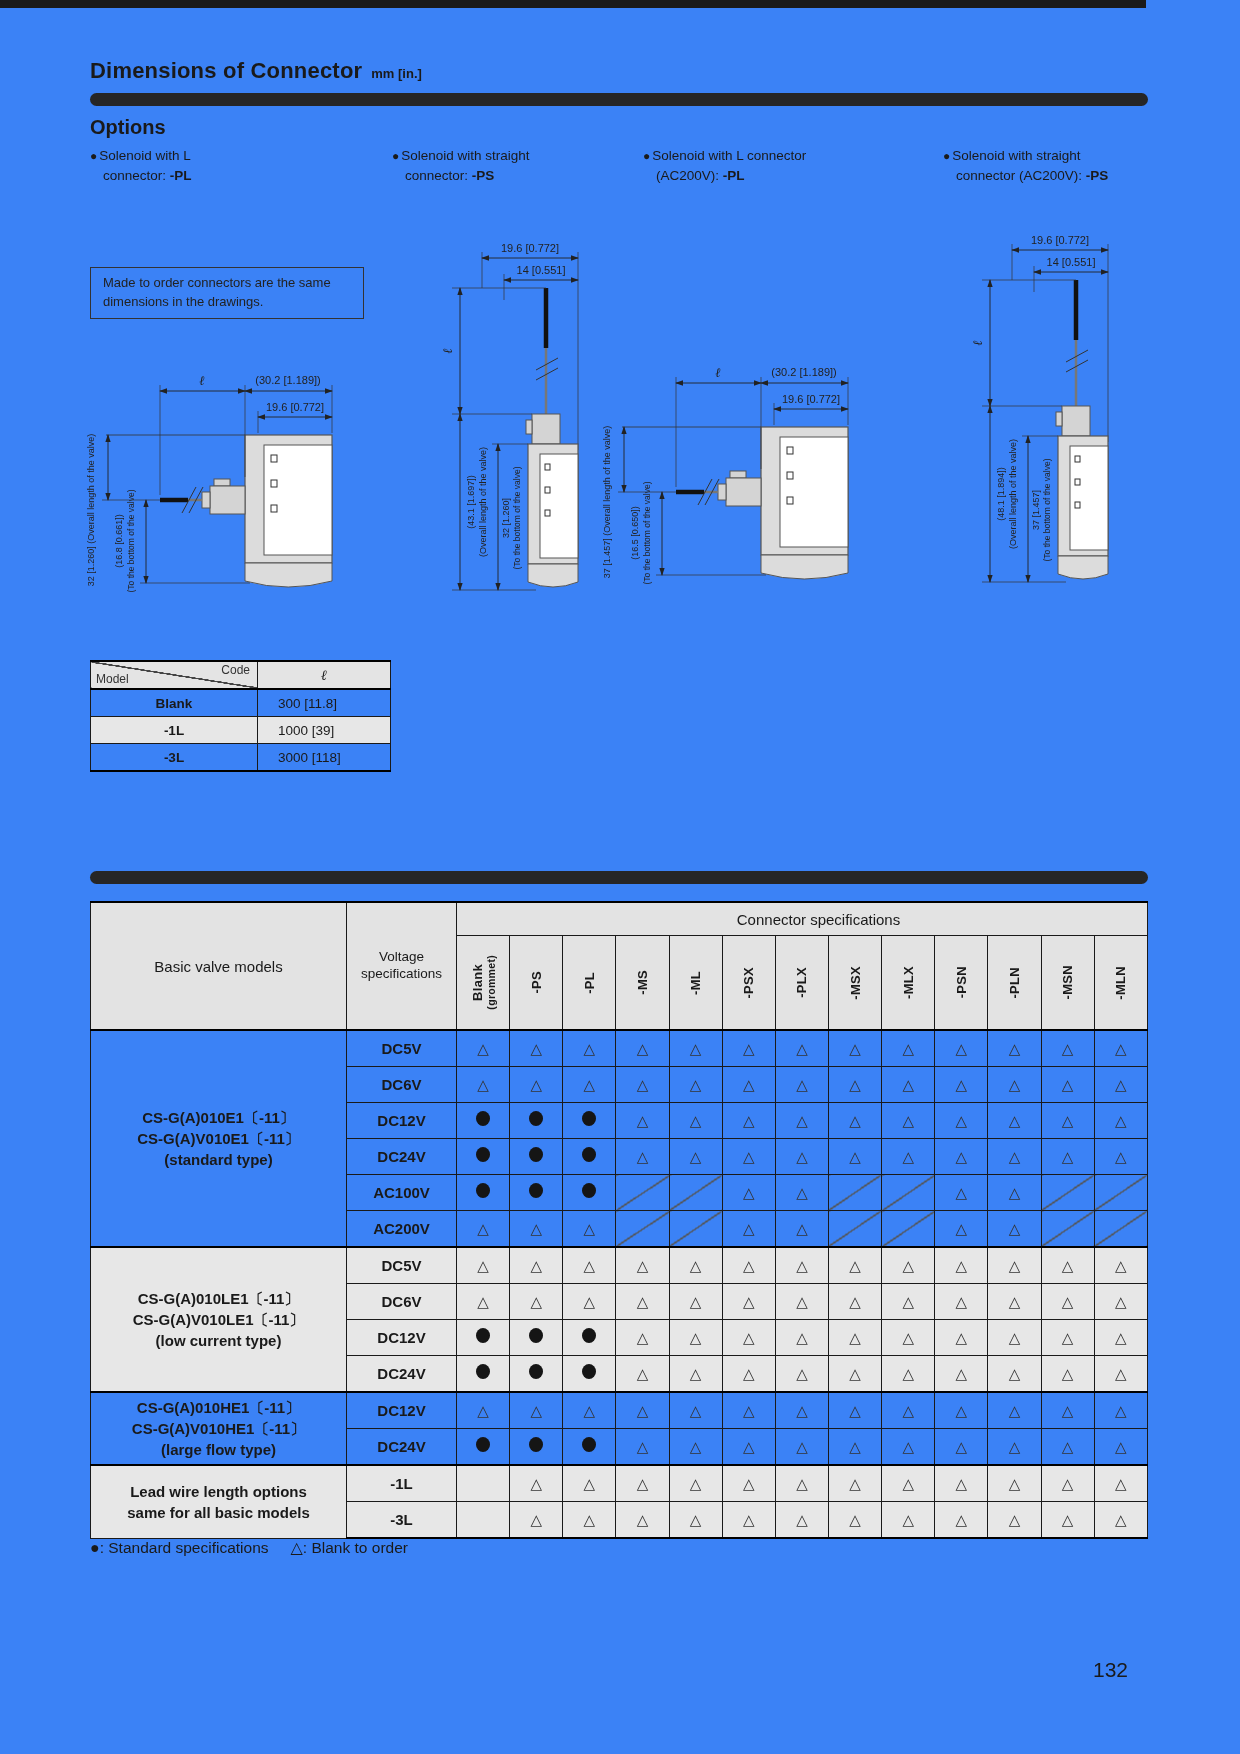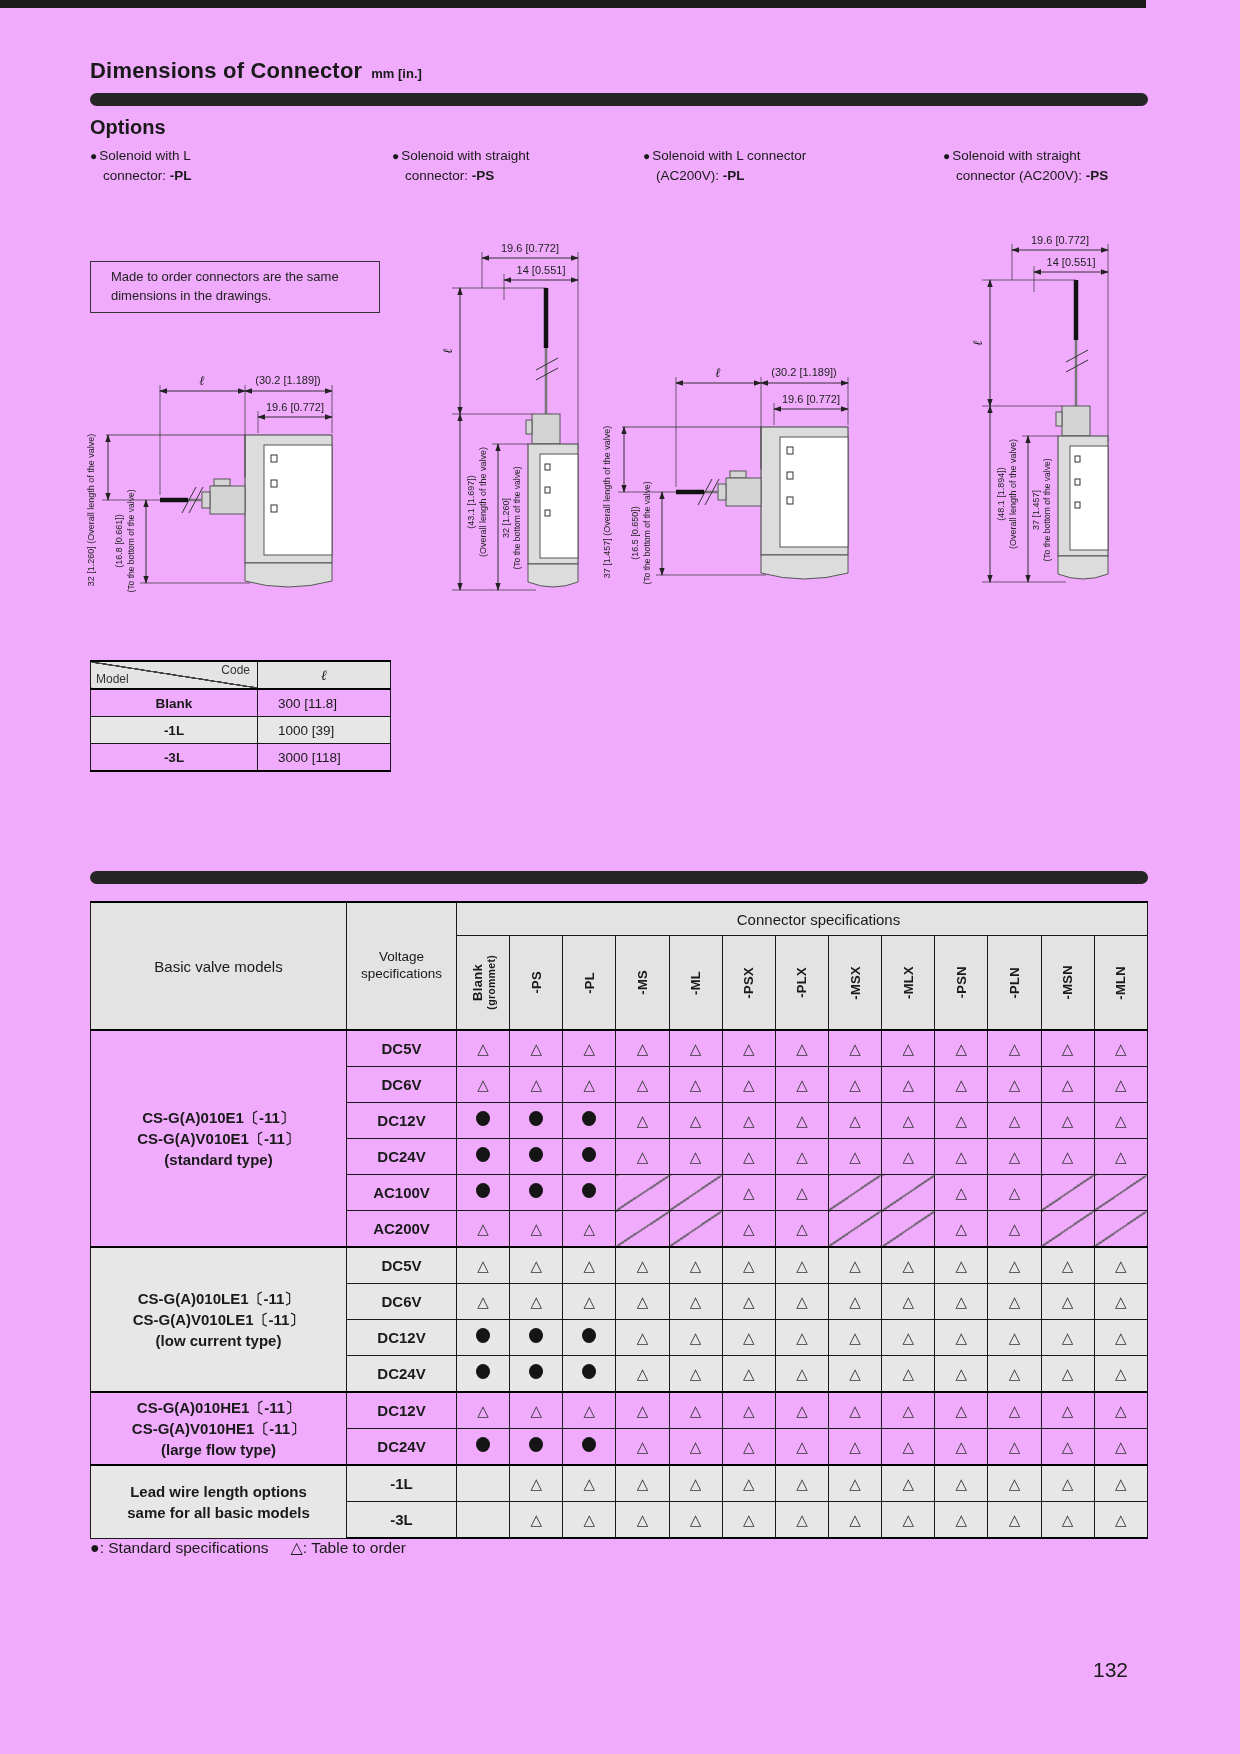--- a/index.html
+++ b/index.html
@@ -1,29 +1,29 @@
 <!DOCTYPE html>
 <html><head>
 <meta charset="utf-8">
 <style>
   html,body{margin:0;padding:0;background:#fff;}
   body{font-family:"Liberation Sans","DejaVu Sans",sans-serif;color:#1a1a1a;}
-  #page{position:relative;width:1240px;height:1754px;background:#f0abfc;overflow:hidden;}
+  #page{position:relative;width:1240px;height:1754px;background:#3b82f6;overflow:hidden;}
   .abs{position:absolute;}
   .topstrip{left:0;top:0;width:1146px;height:8px;background:#1a1a1a;}
   .h1row{left:90px;top:58px;display:flex;align-items:baseline;gap:9px;}
   .h1{font-size:22px;font-weight:bold;letter-spacing:.2px;}
   .h1unit{font-size:13px;font-weight:bold;}
   .blackbar{height:13px;background:#262626;border-radius:7px;width:1058px;left:90px;}
   .h2{font-size:20px;font-weight:bold;}
   .opt{width:250px;font-size:13.5px;line-height:1.5;}
   .opt .l2{padding-left:13px;}
   .opt b{font-weight:bold;}
   .bullet{font-size:12px;margin-right:2px;}
-  .notebox{left:90px;top:261px;width:248px;border:1.3px solid #333;padding:6px 20px;font-size:13px;line-height:1.45;color:#222;}
+  .notebox{left:90px;top:267px;width:248px;border:1.3px solid #333;padding:6px 12px;font-size:13px;line-height:1.45;color:#222;}
   
   svg text{fill:#222;font-family:"Liberation Sans","DejaVu Sans",sans-serif;}
   .dimtxt{font-size:11px;}
   .dimtxt-s{font-size:9px;}
   .dimtxt-xs{font-size:8.5px;}
   .elltxt{font-size:13px;font-style:italic;font-family:"DejaVu Serif","Liberation Serif",serif;}
   
   .leadtbl{left:90px;top:660px;border-collapse:collapse;table-layout:fixed;}
   .leadtbl td,.leadtbl th{border:1px solid #1a1a1a;font-size:13.5px;height:26px;padding:0 20px;margin-left:33px;}
   .leadtbl .diag{position:relative;width:126px;background:#e4e4e4 linear-gradient(to top right,transparent calc(50% - .8px),#444 calc(50% - .8px),#444 calc(50% + .8px),transparent calc(50% + .8px));border-top:2px solid #000;border-bottom:2px solid #000;}
@@ -618,17 +618,17 @@
             <td class="cell"><span class="tri">△</span></td>
             <td class="cell"><span class="tri">△</span></td>
             <td class="cell"><span class="tri">△</span></td>
             <td class="cell"><span class="tri">△</span></td>
           </tr>
         </tbody>
       </table>
   </div>
 
   <div class="abs legend">
-    <span class="sym">●</span><span>: Standard specifications</span><span class="gap"></span><span class="sym">△</span><span>: Table to order</span>
+    <span class="sym">●</span><span>: Standard specifications</span><span class="gap"></span><span class="sym">△</span><span>: Blank to order</span>
   </div>
 
   <div class="abs pagenum">132</div>
 </div>
 
 </body></html>

